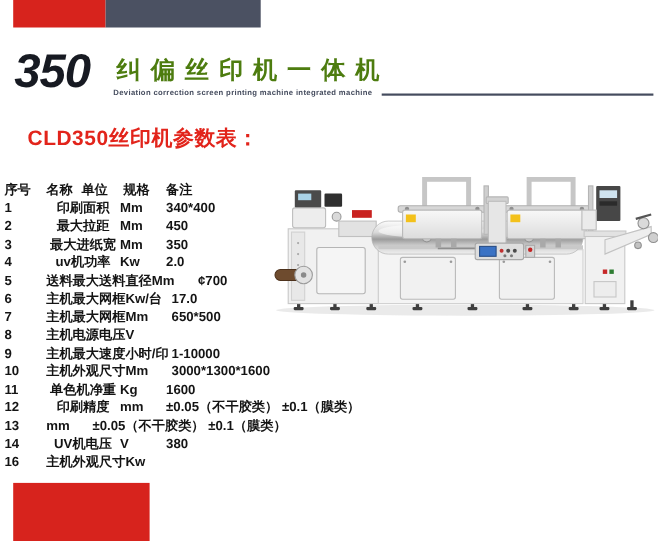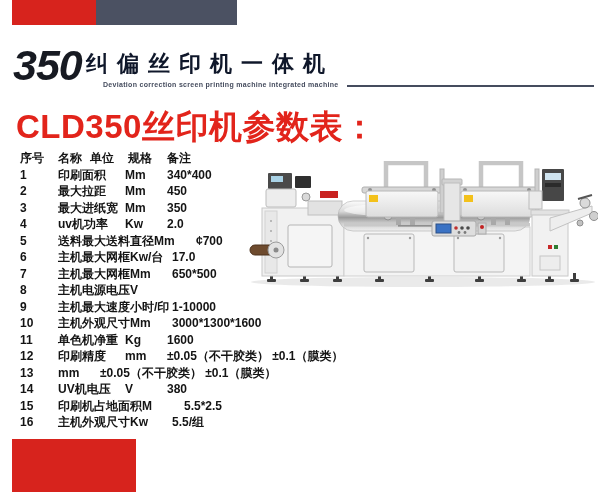--- a/index.html
+++ b/index.html
@@ -7,35 +7,35 @@
        font-family:"Liberation Sans","DejaVu Sans",sans-serif;-webkit-font-smoothing:antialiased;}
   .stage{position:absolute;inset:0;background:#fff;}
 
   
   .bar-red{position:absolute;left:12px;top:0;width:84px;height:25px;background:#d7231d;}
   .bar-slate{position:absolute;left:96px;top:0;width:141px;height:25px;background:#4b5162;}
 
   
   .logo-350{position:absolute;left:13px;top:44px;font-size:43px;line-height:43px;
             font-weight:900;font-style:italic;letter-spacing:-1px;color:#171a22;}
-  .brand-cn{position:absolute;left:86px;top:52px;font-size:22px;line-height:24px;
-            font-weight:700;letter-spacing:9px;color:#0f172a;white-space:nowrap;}
+  .brand-cn{position:absolute;left:106px;top:52px;font-size:22px;line-height:24px;
+            font-weight:700;letter-spacing:9px;color:#4d7c0f;white-space:nowrap;}
   .brand-en{position:absolute;left:103px;top:80px;font-size:7px;line-height:9px;
             font-weight:700;letter-spacing:0.3px;color:#454c5e;white-space:nowrap;}
   .brand-line{position:absolute;left:347px;top:85px;width:247px;height:2px;background:#454c5e;}
 
   
-  .spec-title{position:absolute;left:16px;top:112px;font-size:33px;line-height:30px;
+  .spec-title{position:absolute;left:25px;top:112px;font-size:19px;line-height:30px;
               font-weight:700;color:#e2241b;letter-spacing:0.5px;white-space:nowrap;}
-  .spec-table{position:absolute;left:20px;top:150px;width:570px;font-size:12px;
+  .spec-table{position:absolute;left:4px;top:150px;width:570px;font-size:12px;
               font-weight:700;color:#141414;}
   .trow{display:flex;align-items:baseline;line-height:16.5px;white-space:nowrap;}
-  .h1{flex:0 0 38px;} .h2{flex:0 0 32px;} .h3{flex:0 0 38px;font-family:Liberation Serif, serif;} .h4{flex:0 0 39px;} .h5{flex:1;}
+  .h1{flex:0 0 38px;} .h2{flex:0 0 32px;} .h3{flex:0 0 38px;font-family:Liberation Serif, serif;} .h4{flex:0 0 39px;margin-top:14px;} .h5{flex:1;}
   .c-no{flex:0 0 38px;}
-  .c-name{flex:0 0 auto;min-width:67px;}
+  .c-name{flex:0 0 auto;min-width:67px;text-align:center;}
   .c-unit{flex:0 0 auto;min-width:42px;}
   .c-val{flex:1;}
 
   
   .machine{position:absolute;left:248px;top:161px;width:350px;height:128px;}
 
   
   .bottom-red{position:absolute;left:12px;top:439px;width:124px;height:53px;background:#d7231d;}
 </style>
 </head>
@@ -151,32 +151,25 @@
       <span class="c-val">±0.05（不干胶类） ±0.1（膜类）</span>
     </div>
 
     <div class="trow">
       <span class="c-no">14</span>
       <span class="c-name">UV机电压</span>
       <span class="c-unit">V</span>
       <span class="c-val">380</span>
     </div>
 
-    <div class="trow">
-      <span class="c-no">15</span>
-      <span class="c-name">印刷机占地面积</span>
-      <span class="c-unit">M</span>
-      <span class="c-val">5.5*2.5</span>
-    </div>
 
     <div class="trow">
       <span class="c-no">16</span>
       <span class="c-name">主机外观尺寸</span>
       <span class="c-unit">Kw</span>
-      <span class="c-val">5.5/组</span>
     </div>
   </div>
   </div>
 
   <svg class="machine" viewBox="0 0 350 128" xmlns="http://www.w3.org/2000/svg">
     <defs>
       <linearGradient id="metal" x1="0" y1="0" x2="0" y2="1">
         <stop offset="0" stop-color="#fdfdfd"></stop>
           <stop offset="0.35" stop-color="#d8d8d8"></stop>
         <stop offset="0.55" stop-color="#9c9c9c"></stop>

